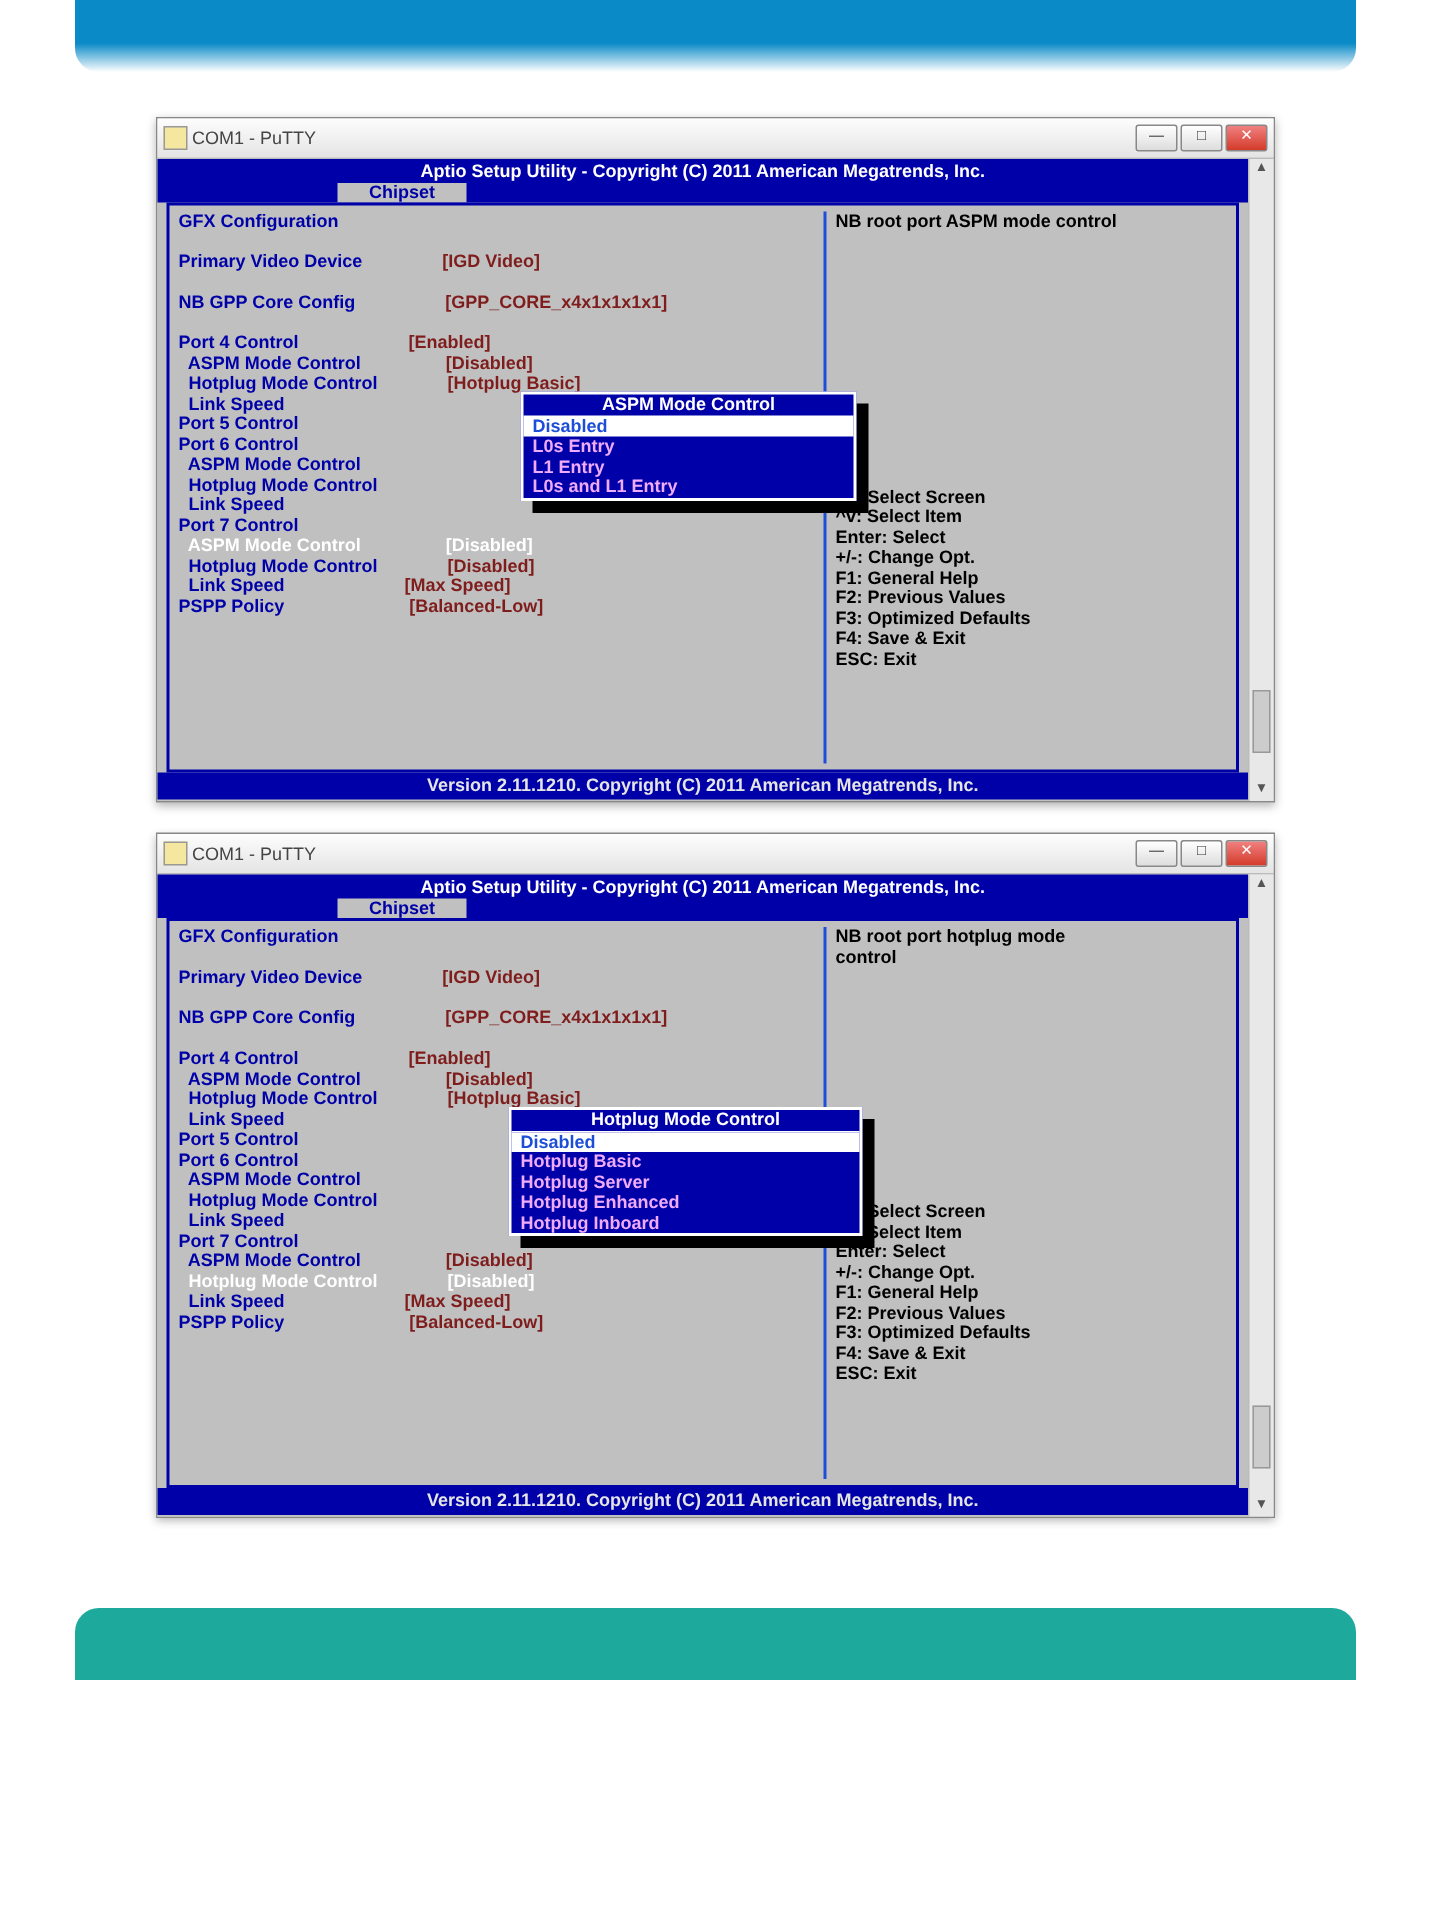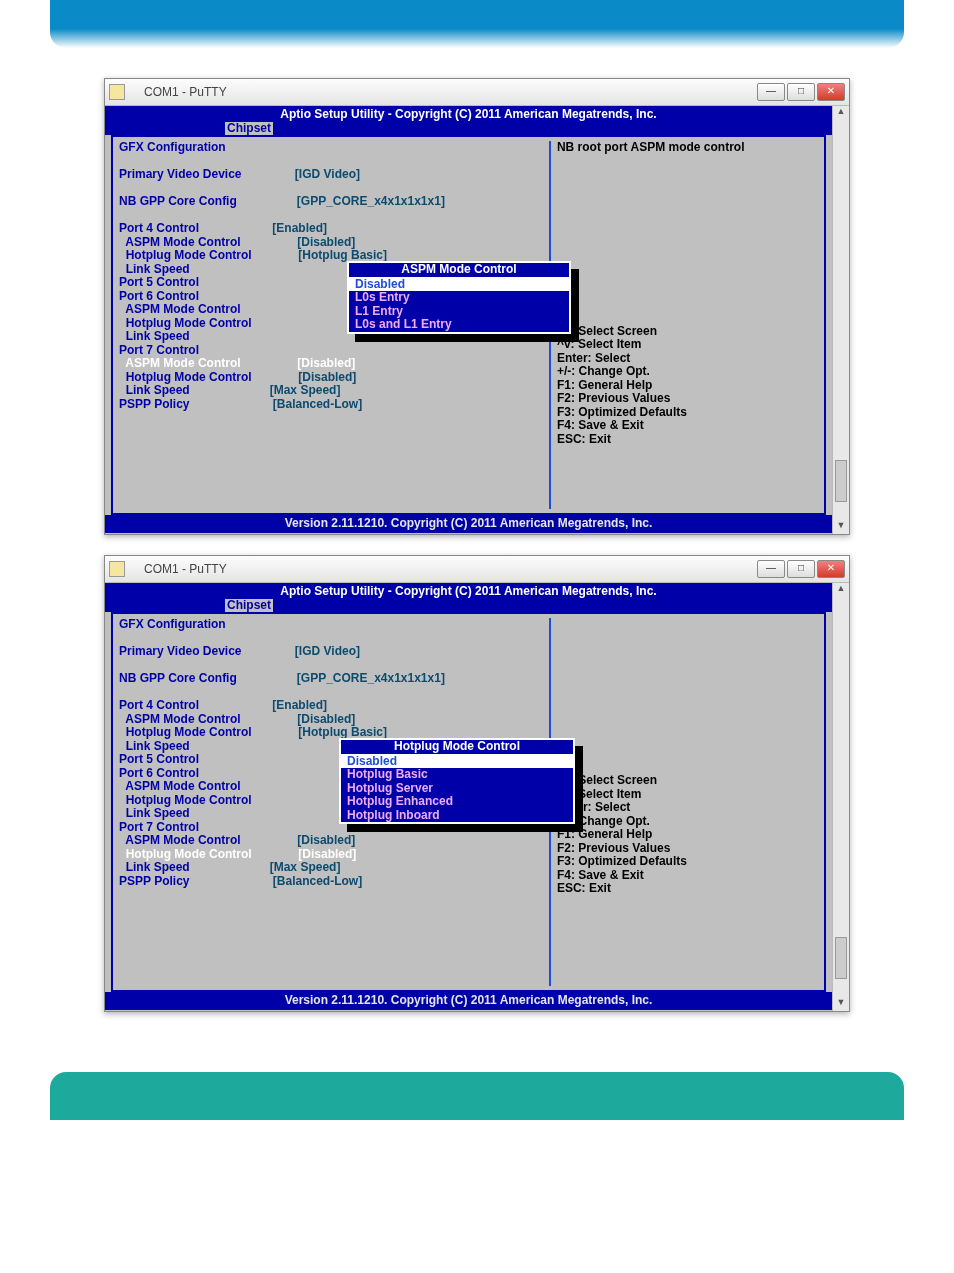--- a/index.html
+++ b/index.html
@@ -31,21 +31,21 @@
     display: flex;
     align-items: center;
     justify-content: space-between;
     height: 26px;
     background: linear-gradient(180deg, #fdfdfd, #e4e4e4);
     border-bottom: 1px solid #bbb;
     padding: 0 4px;
     font-size: 12px;
     color: #444;
   }
-  .titlebar-left { display: flex; align-items: center; gap: 19px; }
+  .titlebar-left { display: flex; align-items: center; gap: 3px; }
   .putty-icon {
     width: 14px; height: 14px;
     display: inline-block;
     background: #f5e6a0;
     border: 1px solid #999;
     position: relative;
   }
   .win-btns { display: flex; gap: 2px; }
   .win-btn {
     width: 26px; height: 16px;
@@ -105,21 +105,21 @@
     background: #0000a8;
     color: #fff;
     text-align: center;
     font-weight: bold;
     padding: 2px 0 0 0;
   }
   .bios-tab {
     background: #c0c0c0;
     color: #0000a8;
     display: inline-block;
-    padding: 0 2px;
+    padding: 0 21px;
     font-weight: bold;
   }
   .bios-footer {
     background: #0000a8;
     color: #e5e5e5;
     text-align: center;
     font-weight: bold;
     padding: 2px 0;
   }
   .bios-body {
@@ -136,21 +136,21 @@
     padding-right: 4px;
     position: relative;
   }
   .bios-right {
     width: 38%;
     padding-left: 6px;
     color: #000000;
     font-weight: bold;
   }
   .bios-row { white-space: pre; font-weight: bold; color: #0000a8; }
-  .val { color: #0c4a6e; }
+  .val { color: #7f1d1d; }
   .highlight-row {
     background: #c0c0c0;
     color: #fff;
   }
   .highlight-row .label { color: #fff; }
   .highlight-row .val { color: #c0c0c0; }
   .popup {
     position: absolute;
     background: #0000a8;
     color: #fff;
@@ -321,20 +321,22 @@
                     <div class="popup-item selected">Disabled</div>
                     <div class="popup-item">Hotplug Basic</div>
                     <div class="popup-item">Hotplug Server</div>
                     <div class="popup-item">Hotplug Enhanced</div>
                     <div class="popup-item">Hotplug Inboard</div>
                   </div>
               </div>
             </div>
             <div class="bios-right">
               <div class="side-help">
+                <div class="line" style="white-space:pre-line;">NB root port hotplug mode
+control</div>
                 <div style="height:156px;"></div>
                 <div id="w2keys">
                     <div class="line">&gt;&lt;: Select Screen</div>
                     <div class="line">^v: Select Item</div>
                     <div class="line">Enter: Select</div>
                     <div class="line">+/-: Change Opt.</div>
                     <div class="line">F1: General Help</div>
                     <div class="line">F2: Previous Values</div>
                     <div class="line">F3: Optimized Defaults</div>
                     <div class="line">F4: Save &amp; Exit</div>

